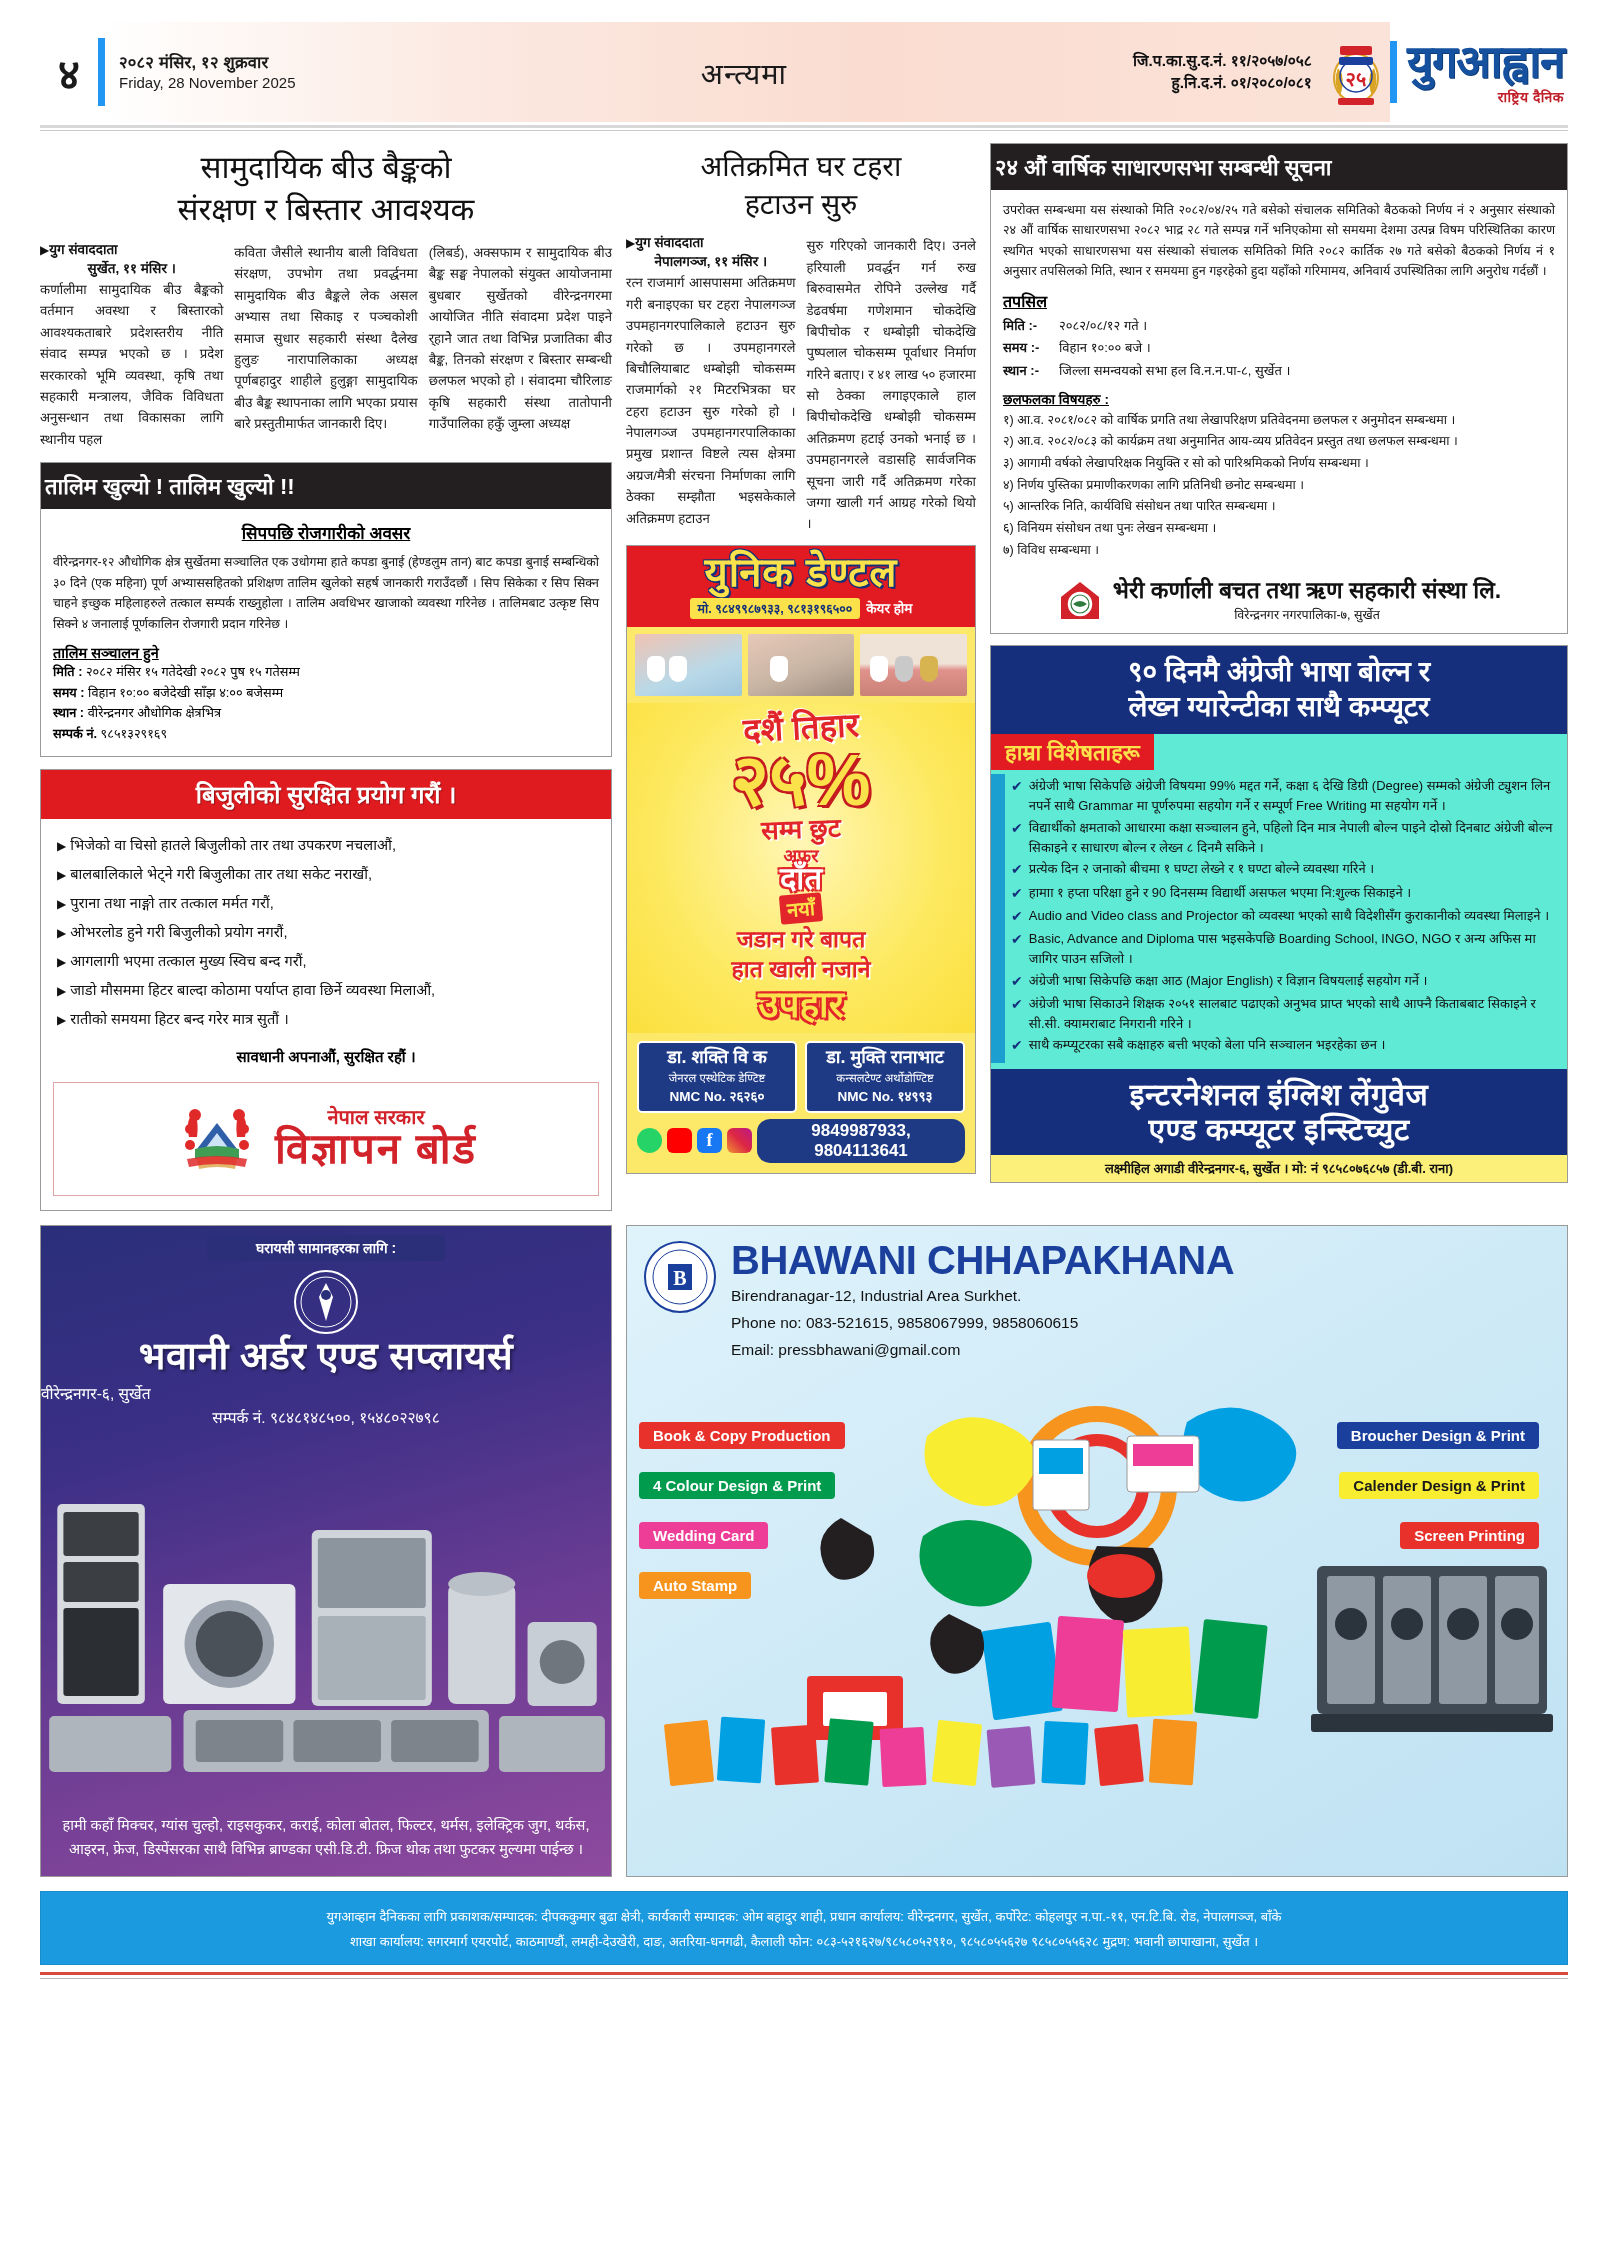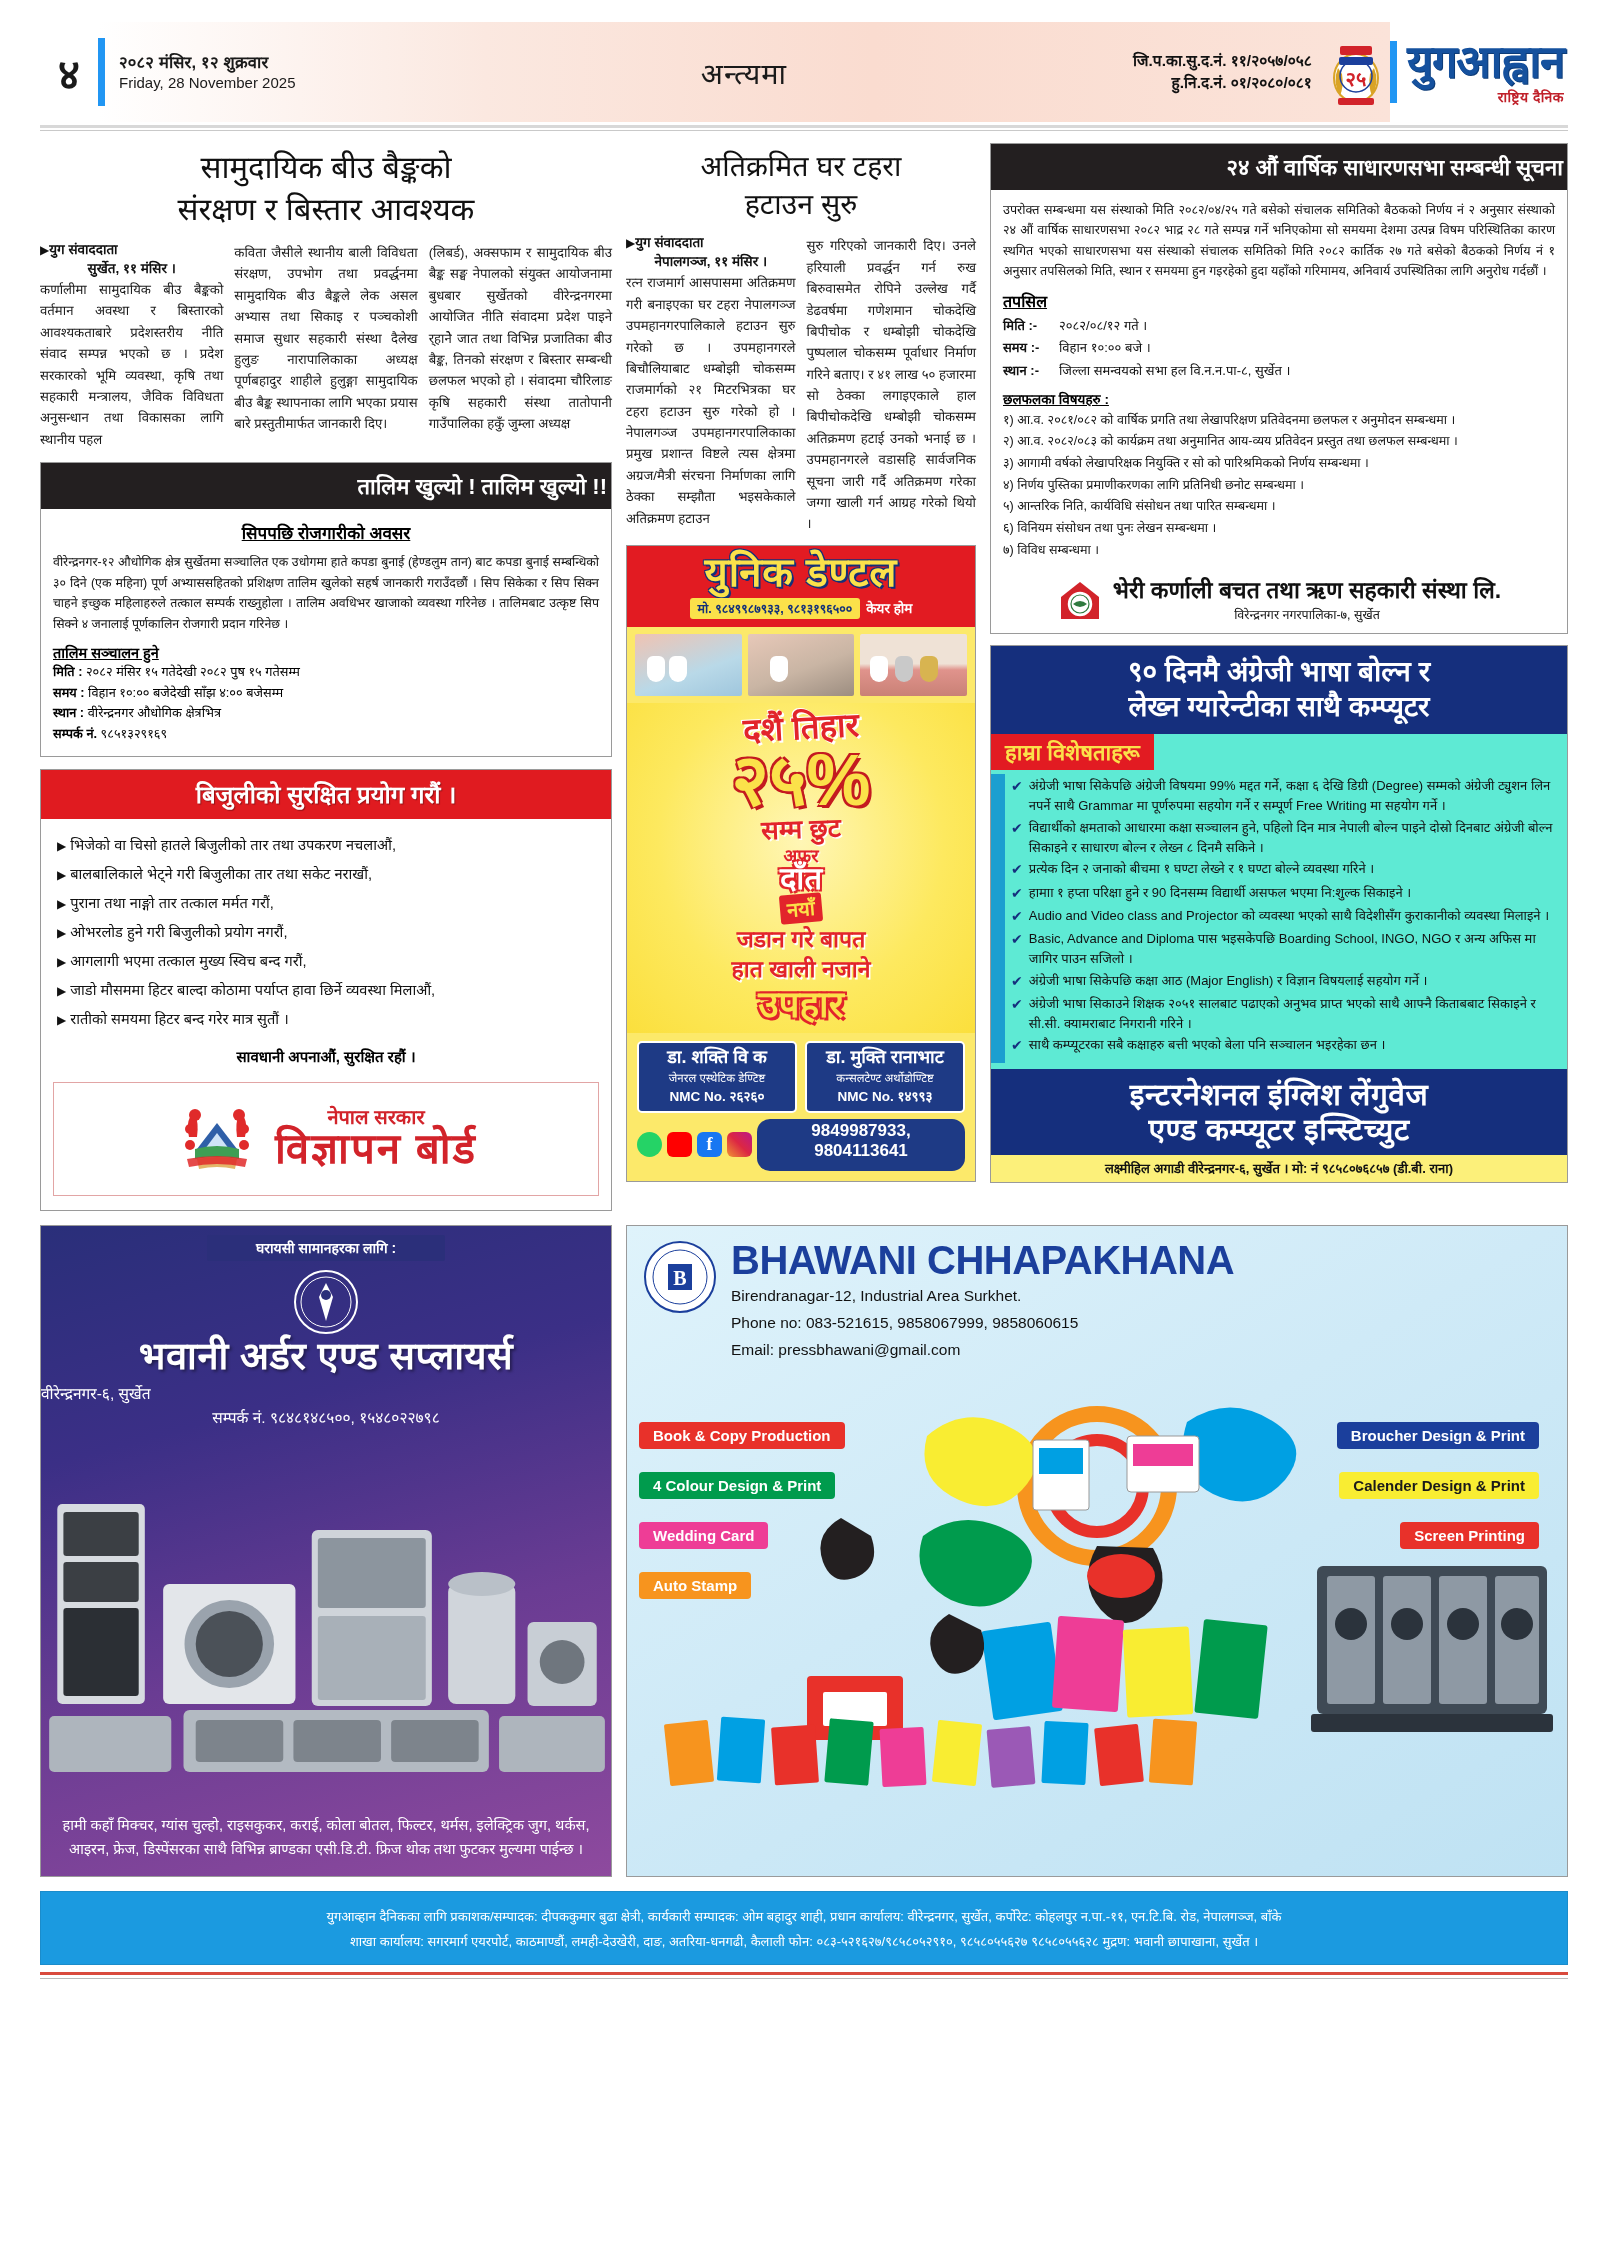--- a/index.html
+++ b/index.html
@@ -70,21 +70,21 @@
   .newscol { flex:1; }
   .newscol p {
     font-size:13.2px; line-height:1.62; color:#1a1a1a;
     text-align:justify; text-justify:inter-word; margin-top:2px;
     hyphens:auto;
   }
 
   
   .adbox { border:1px solid #9a9a9a; background:#fff; }
   .adbar-dark {
-    background:#231f20; color:#fff; text-align:right;
+    background:#231f20; color:#fff; text-align:left;
     font-size:22px; font-weight:700; padding:7px 4px 9px;
   }
   .adbar-red {
     background:#e01b20; color:#fff; text-align:center;
     font-size:24px; font-weight:700; padding:7px 4px 9px;
     text-shadow:1px 1px 1px rgba(0,0,0,.35);
   }
 
   
   .notice-body { padding:10px 12px 8px; }
@@ -178,21 +178,21 @@
   .doc .dr { font-size:11.5px; margin-top:2px; }
   .doc .dnmc { font-size:13.5px; font-weight:700; margin-top:2px; }
   .social { display:flex; align-items:center; gap:5px; padding:0 10px 10px; }
   .sic { width:25px; height:25px; border-radius:6px; flex:0 0 auto; position:relative; }
   .sic.wa { background:#25d366; border-radius:50%; }
   .sic.yt { background:#ff0000; }
   .sic.fb { background:#1877f2; color:#fff; font-weight:700; font-size:18px; text-align:center; line-height:25px; font-family:"Liberation Serif",serif;}
   .sic.ig { background:linear-gradient(45deg,#f09433,#dc2743,#bc1888); }
   .phones {
     flex:1; background:#1e3a85; color:#fff; border-radius:13px;
-    text-align:center; font-size:17px; font-weight:700; padding:2px 6px 10px;
+    text-align:center; font-size:17px; font-weight:700; padding:2px 6px 2px;
   }
 
   
   .eng-top { background:#152f7d; padding:8px 10px 10px; text-align:center; }
   .eng-top div { color:#fff; font-size:28px; font-weight:700; line-height:1.25; }
   .eng-mid { background:#5eead4; padding:0 0 6px; position:relative; }
   .eng-label {
     display:inline-block; background:#e21b22; color:#fbe14a;
     font-size:22px; font-weight:700; padding:2px 14px 4px; margin-bottom:4px;
   }

